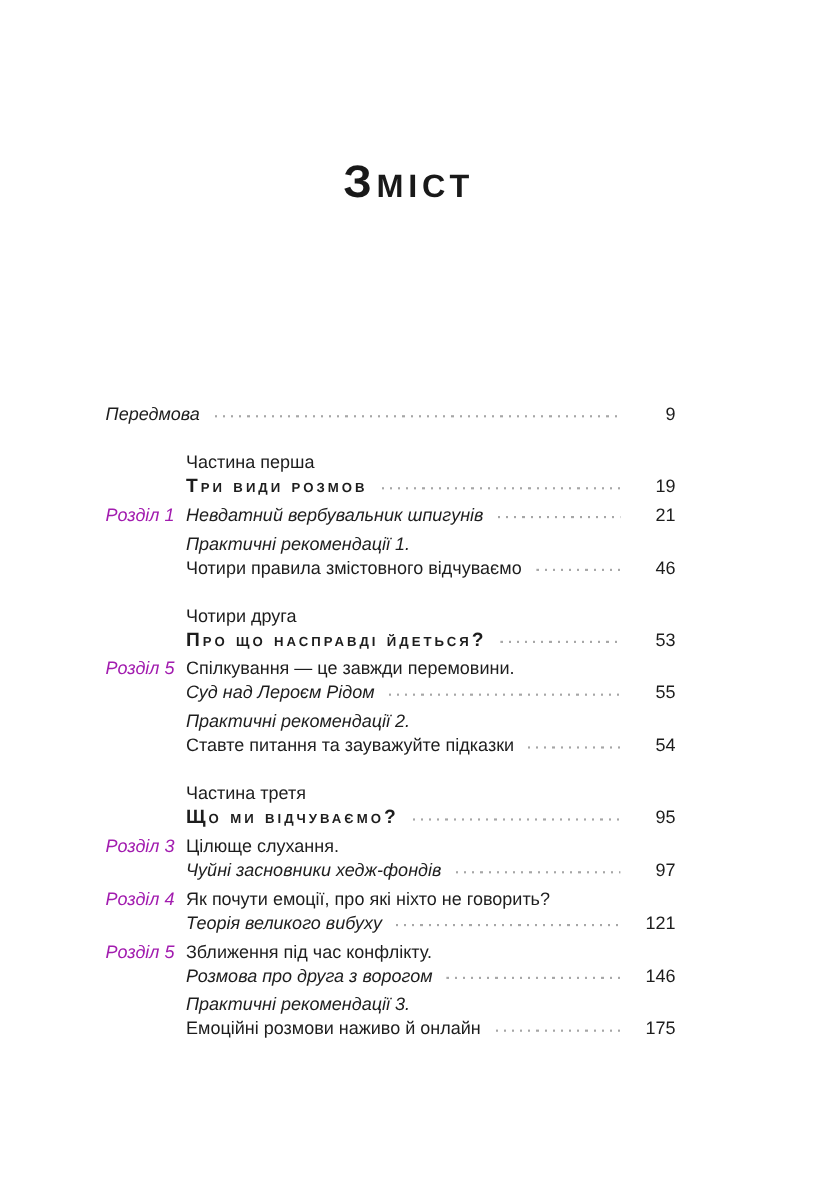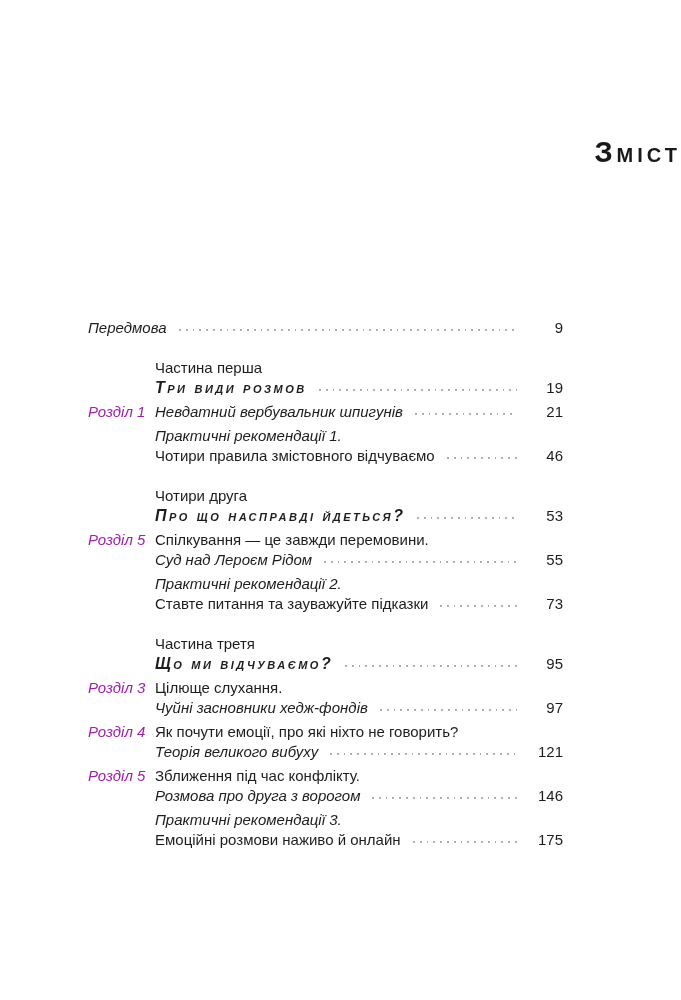--- a/index.html
+++ b/index.html
@@ -15,32 +15,32 @@
     font-family: "Liberation Sans", "DejaVu Sans", sans-serif;
     color: #1d1d1d;
     overflow: hidden;
   }
   .book-title {
     position: absolute;
     top: 133px;
     left: 0;
     width: 100%;
     margin: 0;
-    text-align: right;
-    font-size: 29px;
+    text-align: center;
+    font-size: 38px;
     line-height: 38px;
     font-weight: 700;
     font-variant: small-caps;
     letter-spacing: 4px;
     color: #191919;
   }
   .toc {
     position: absolute;
     left: 88px;
-    top: 318px;
+    top: 336px;
     width: 475px;
     font-size: 15px;
     line-height: 20px;
   }
   .entry {
     display: flex;
     margin-top: 4px;
   }
   .entry.preface { margin-top: 0; }
   .entry.part { margin-top: 20px; }
@@ -58,21 +58,20 @@
     display: flex;
     align-items: baseline;
   }
   .t { white-space: nowrap; }
   .italic { font-style: italic; }
   .part-title {
     font-weight: 700;
     font-variant: small-caps;
     letter-spacing: 2.5px;
     font-size: 16px;
-    font-style: italic;
   }
   .leader {
     flex: 1;
     min-width: 14px;
     height: 12px;
     margin: 0 8px 0 12px;
     background: repeating-linear-gradient(90deg, #a6a6a6 0 1.8px, transparent 1.8px 6.8px) 0 calc(100% - 2px) / 100% 1.8px no-repeat;
   }
   .pagenum {
     flex: none;
@@ -160,21 +159,21 @@
       </div>
       <div class="entry practice">
         <div class="label"></div>
         <div class="body-col">
           <div class="line">
             <span class="t italic">Практичні рекомендації 2.</span>
           </div>
           <div class="line">
             <span class="t">Ставте питання та зауважуйте підказки</span>
             <span class="leader"></span>
-            <span class="pagenum">73</span>
+            <span class="pagenum">54</span>
           </div>
         </div>
       </div>
       <div class="entry part">
         <div class="label"></div>
         <div class="body-col">
           <div class="line">
             <span class="t">Частина третя</span>
           </div>
           <div class="line">

